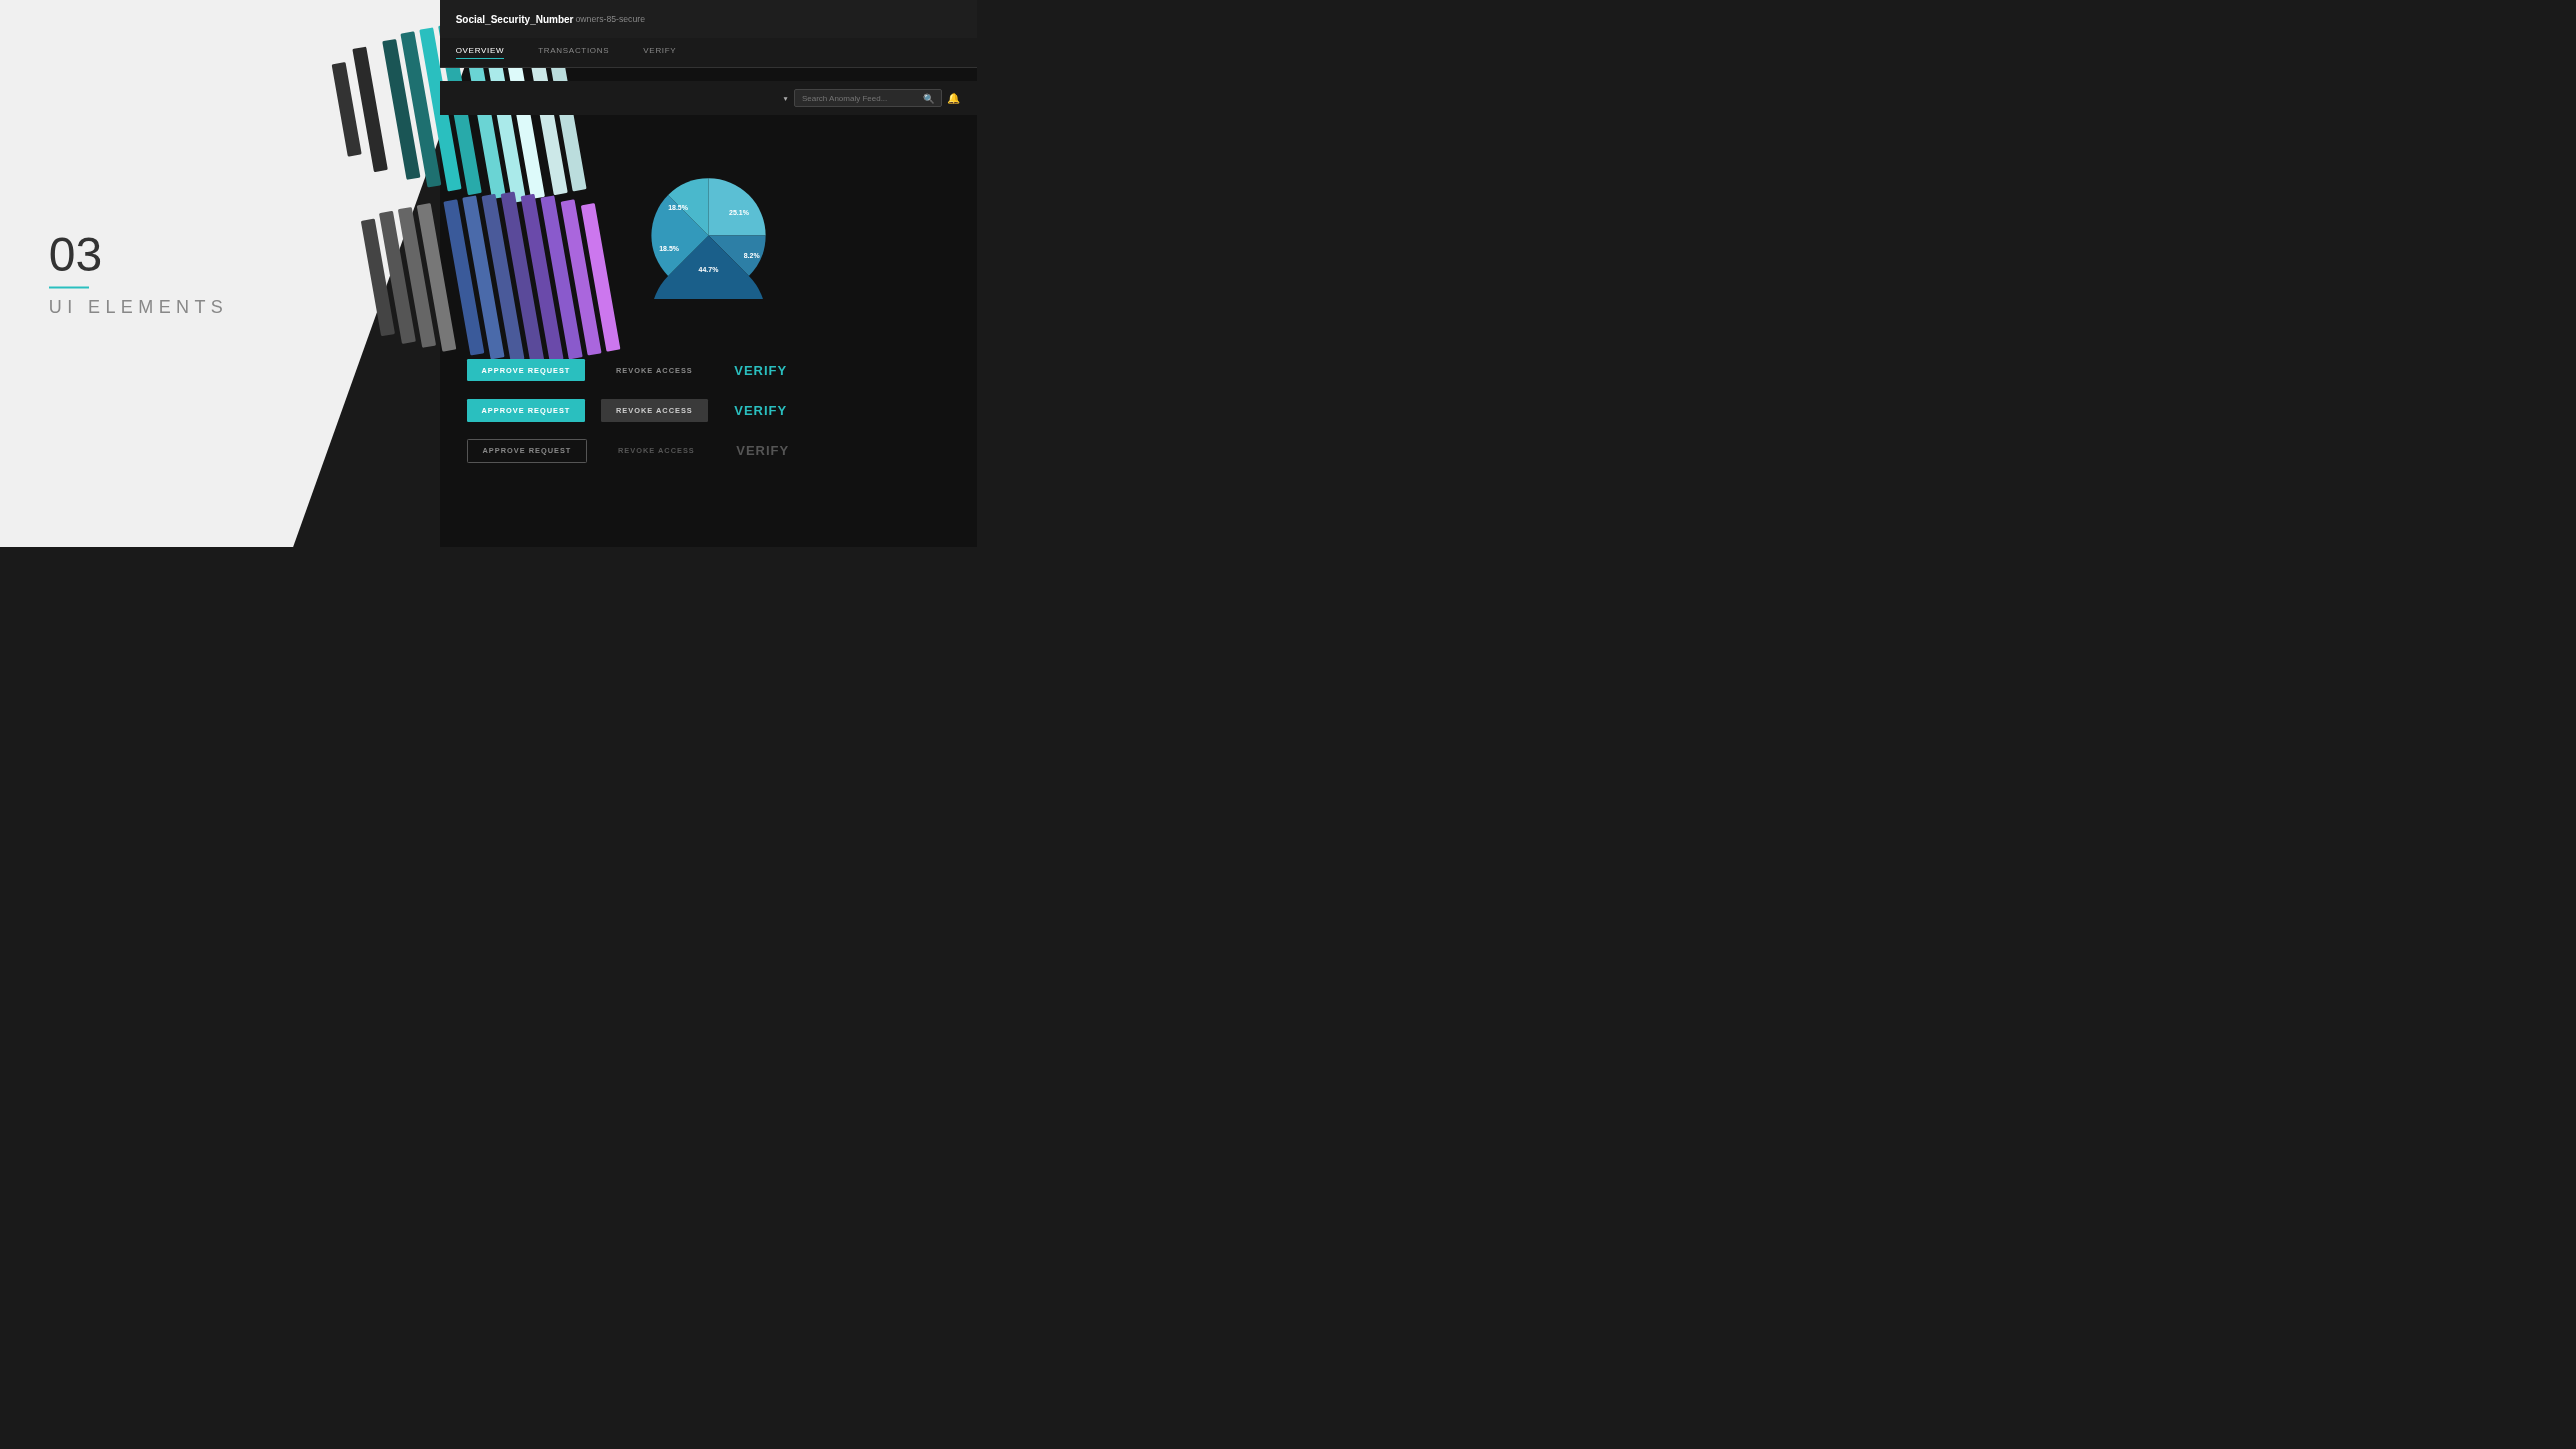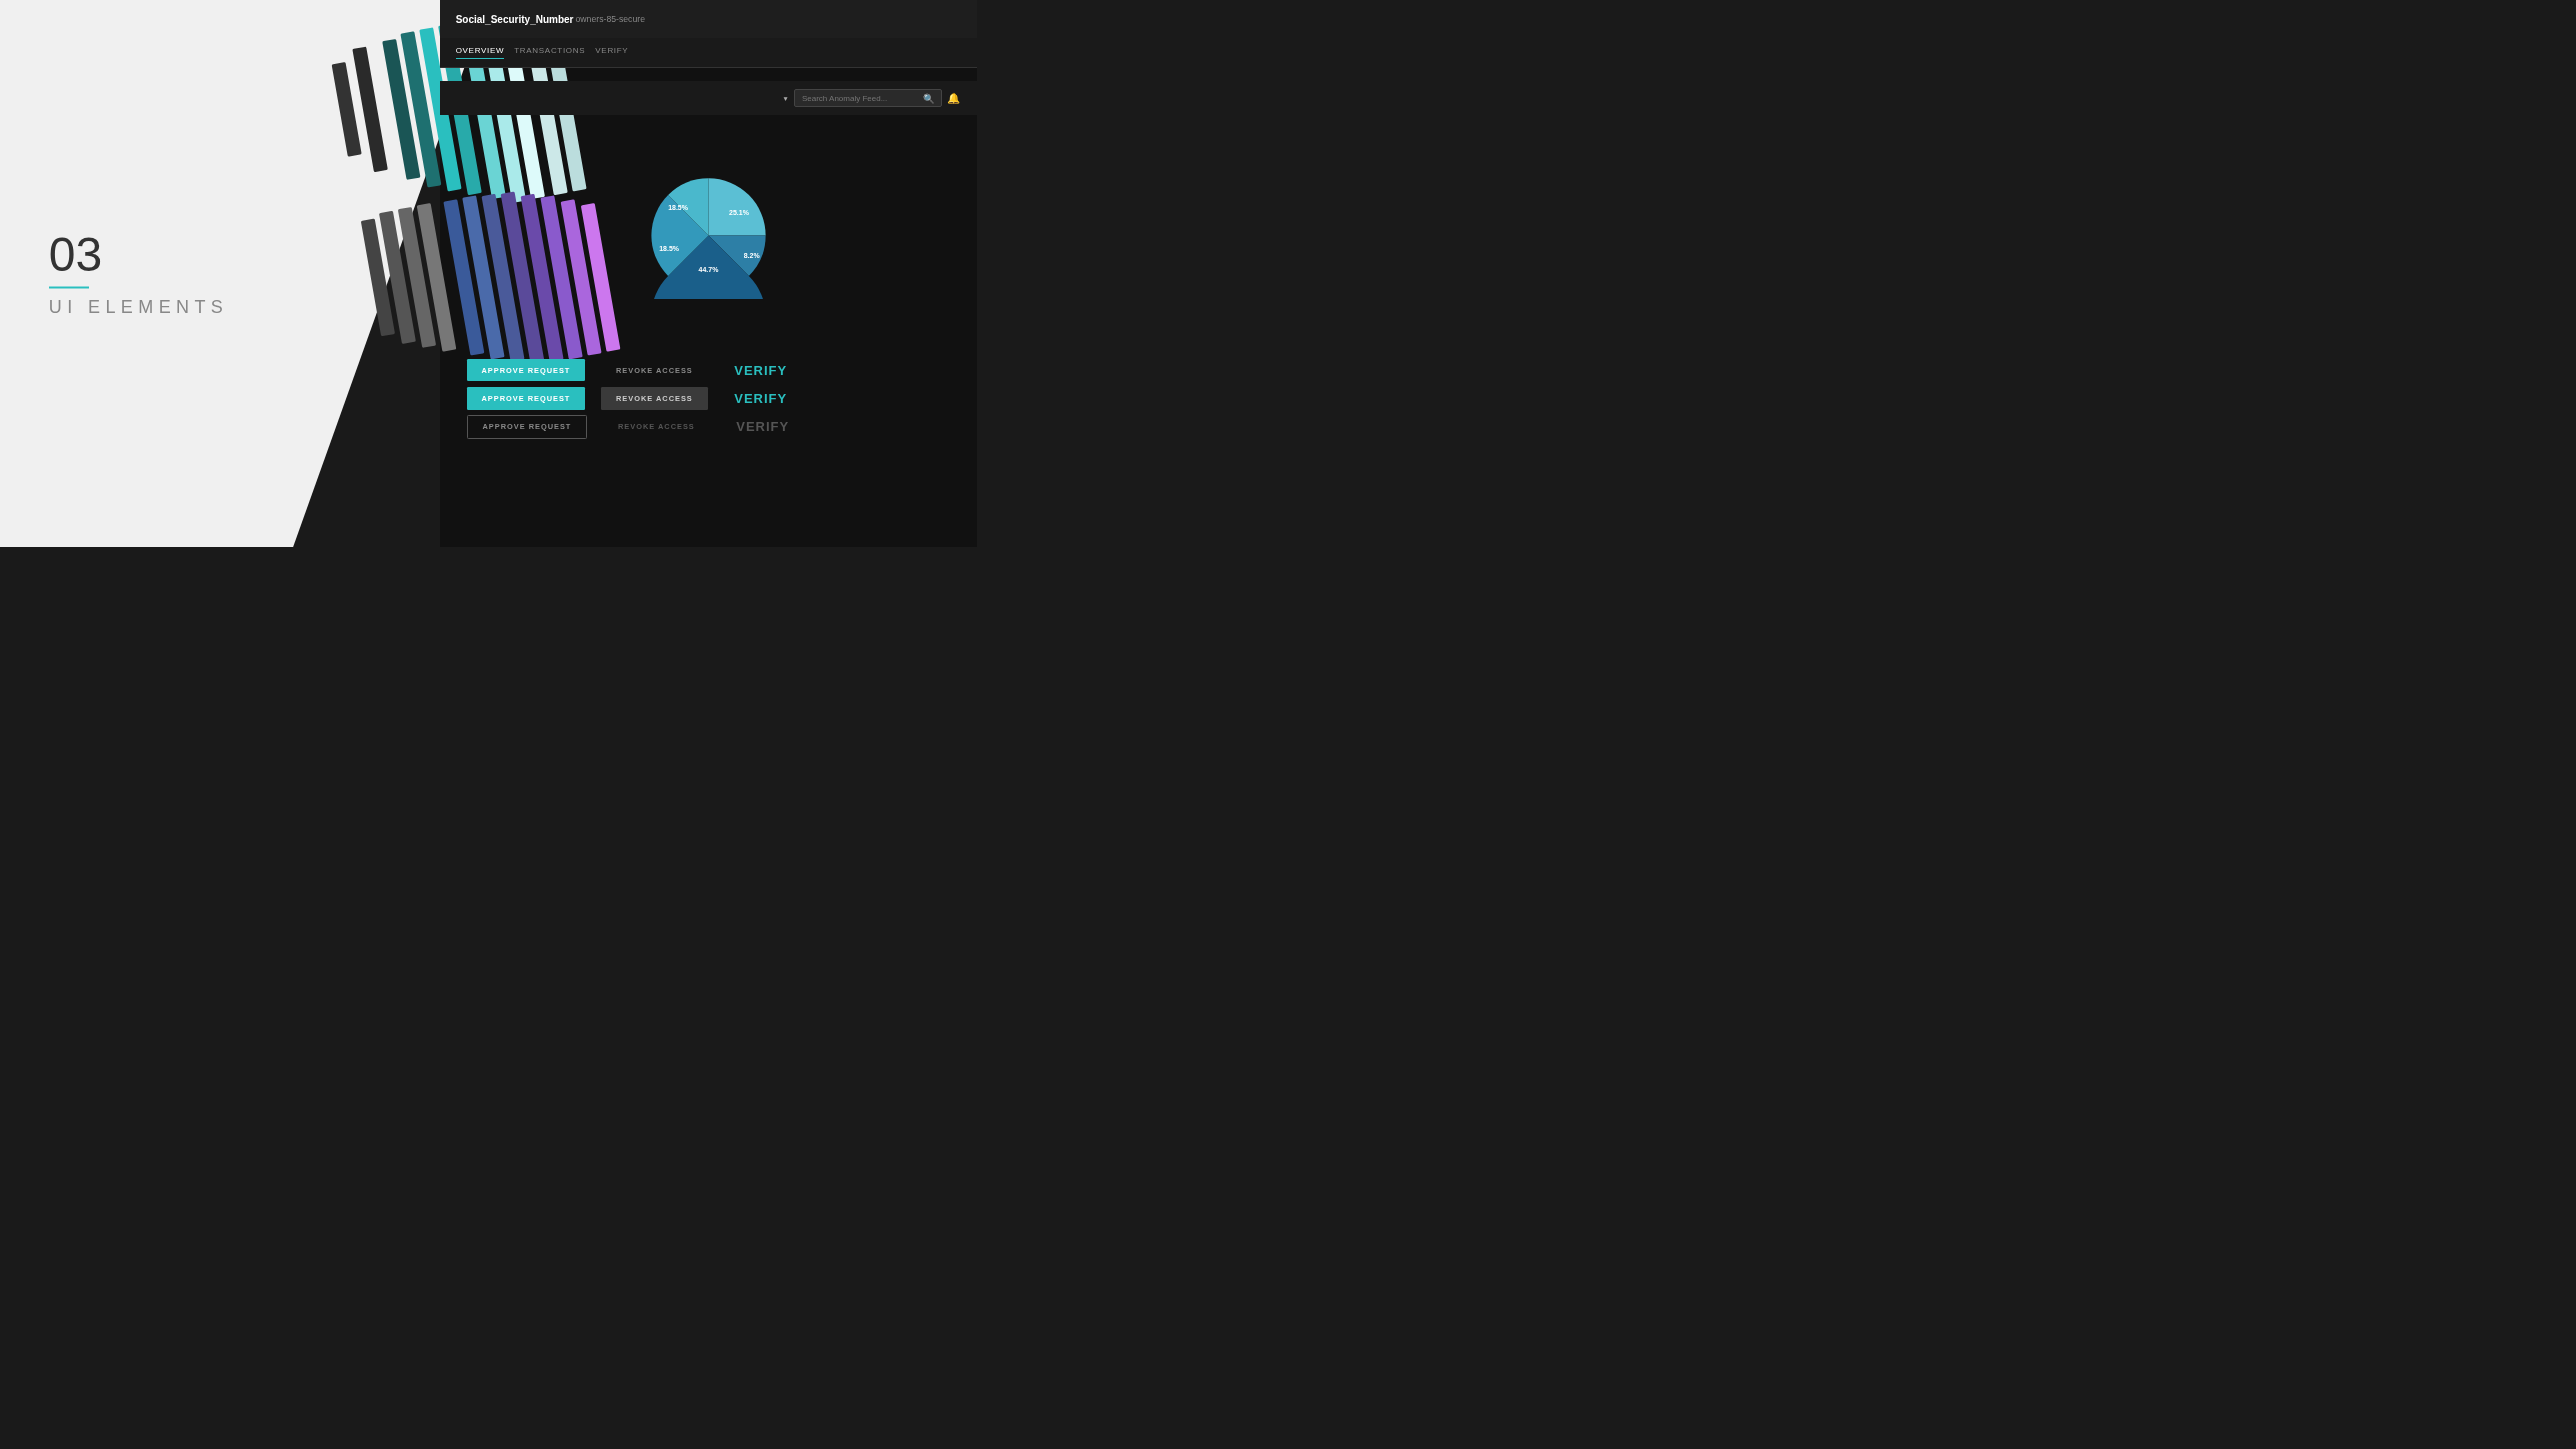--- a/index.html
+++ b/index.html
@@ -103,21 +103,21 @@
     .nav-tabs {
       position: absolute;
       top: 38px; right: 0;
       width: 55%;
       height: 29.5px;
       background: #1a1a1a;
       z-index: 10;
       display: flex;
       align-items: center;
       padding: 0 16px;
-      gap: 10px;
+      gap: 34px;
       border-bottom: 0.7px solid #333;
     }
 
     .nav-tab {
       font-size: 8px;
       letter-spacing: 0.7px;
       color: #888;
       cursor: pointer;
       padding-bottom: 2.7px;
     }
@@ -228,20 +228,21 @@
     
     .buttons-section {
       position: absolute;
       top: 356px;
       right: 0;
       width: 55%;
       z-index: 10;
       padding: 0 27px;
       display: flex;
       flex-direction: column;
+      gap: 12px;
     }
 
     .button-row {
       display: flex;
       align-items: center;
       gap: 16px;
     }
 
     .btn-approve {
       padding: 6.7px 14.8px;

